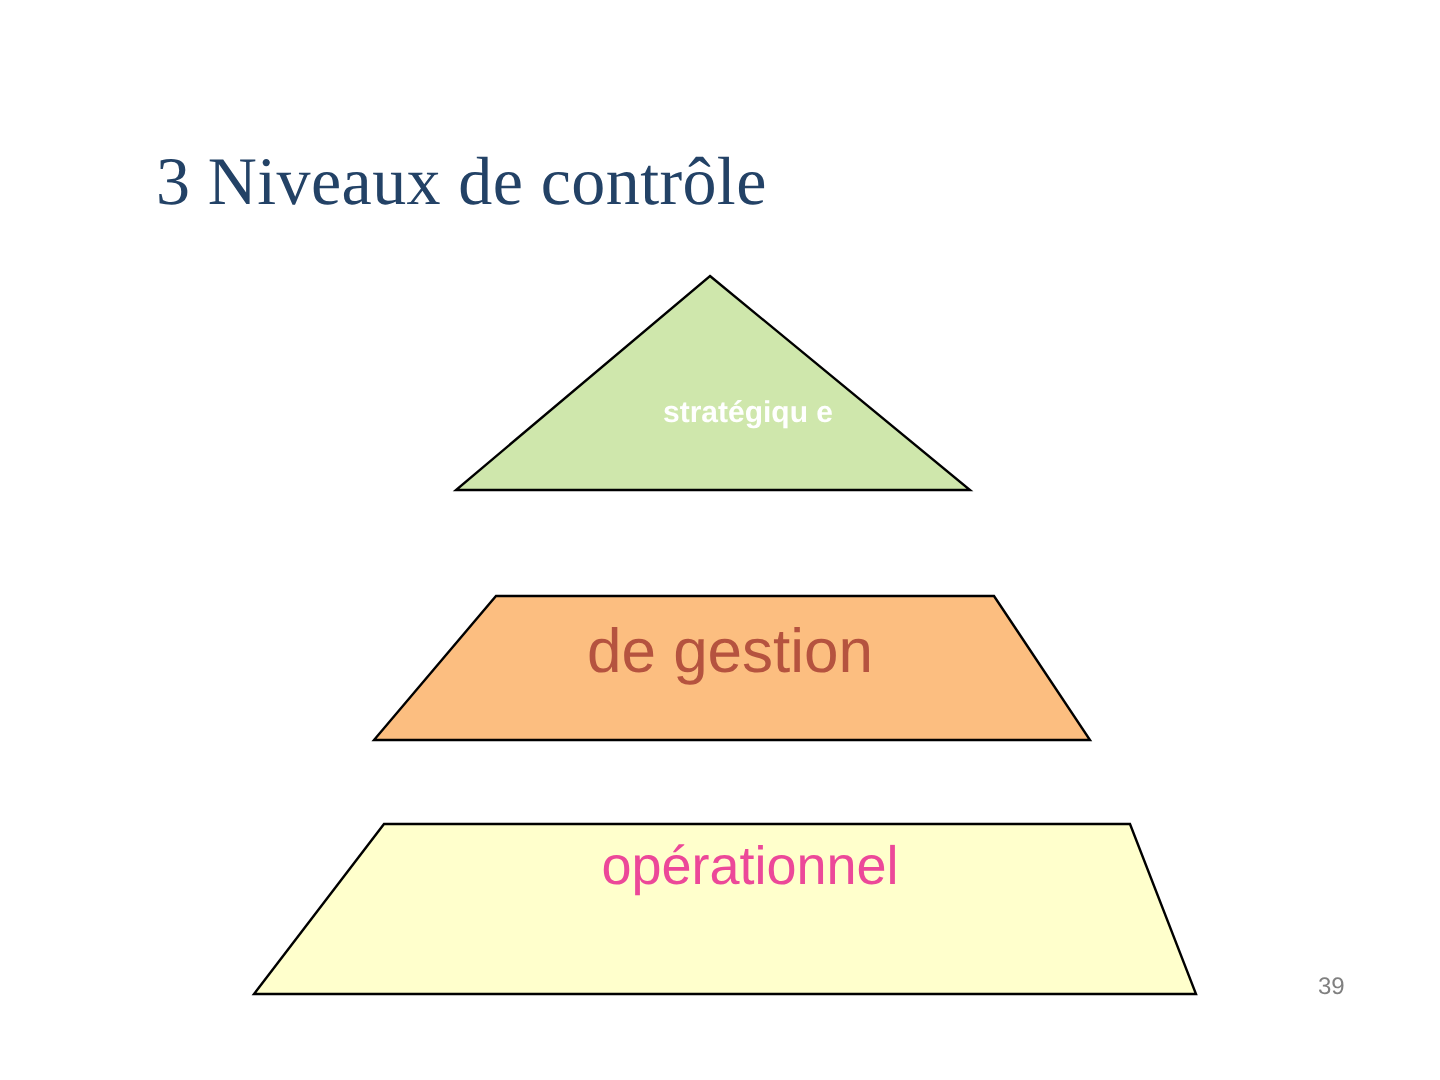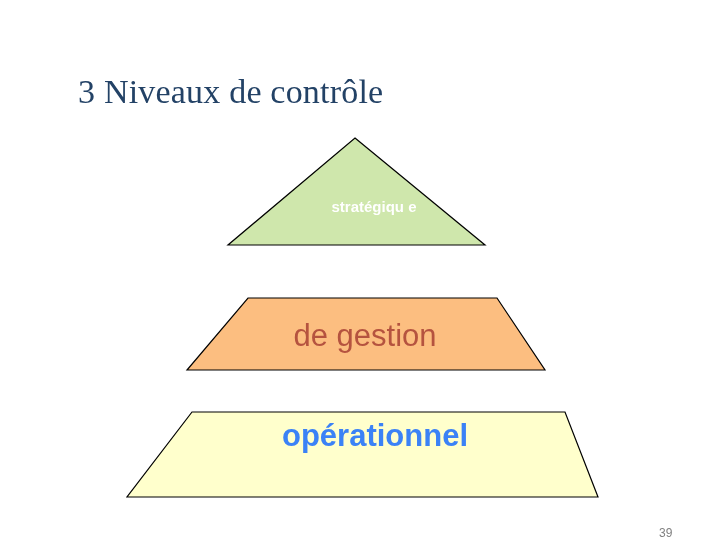--- a/index.html
+++ b/index.html
@@ -63,40 +63,40 @@
     left: 313px;
     top: 199px;
     width: 122px;
     font-size: 15px;
     font-weight: bold;
     color: #ffffff;
   }
 
   #label-gestion {
     left: 215px;
-    top: 319px;
+    top: 309px;
     width: 300px;
     font-size: 31px;
     font-weight: normal;
     color: #b5533f;
   }
 
   #label-operationnel {
     left: 200px;
     top: 419px;
     width: 350px;
-    font-size: 31px;
-    font-weight: bold;
-    color: #3b82f6;
+    font-size: 27px;
+    font-weight: normal;
+    color: #ec4899;
   }
 
   #page-number {
     position: absolute;
     left: 659px;
-    top: 526px;
+    top: 486px;
     font-size: 12px;
     color: #808080;
   }
 </style>
 </head>
 <body>
 
 <div id="slide">
 
   <div id="slide-title">3 Niveaux de contrôle</div>

